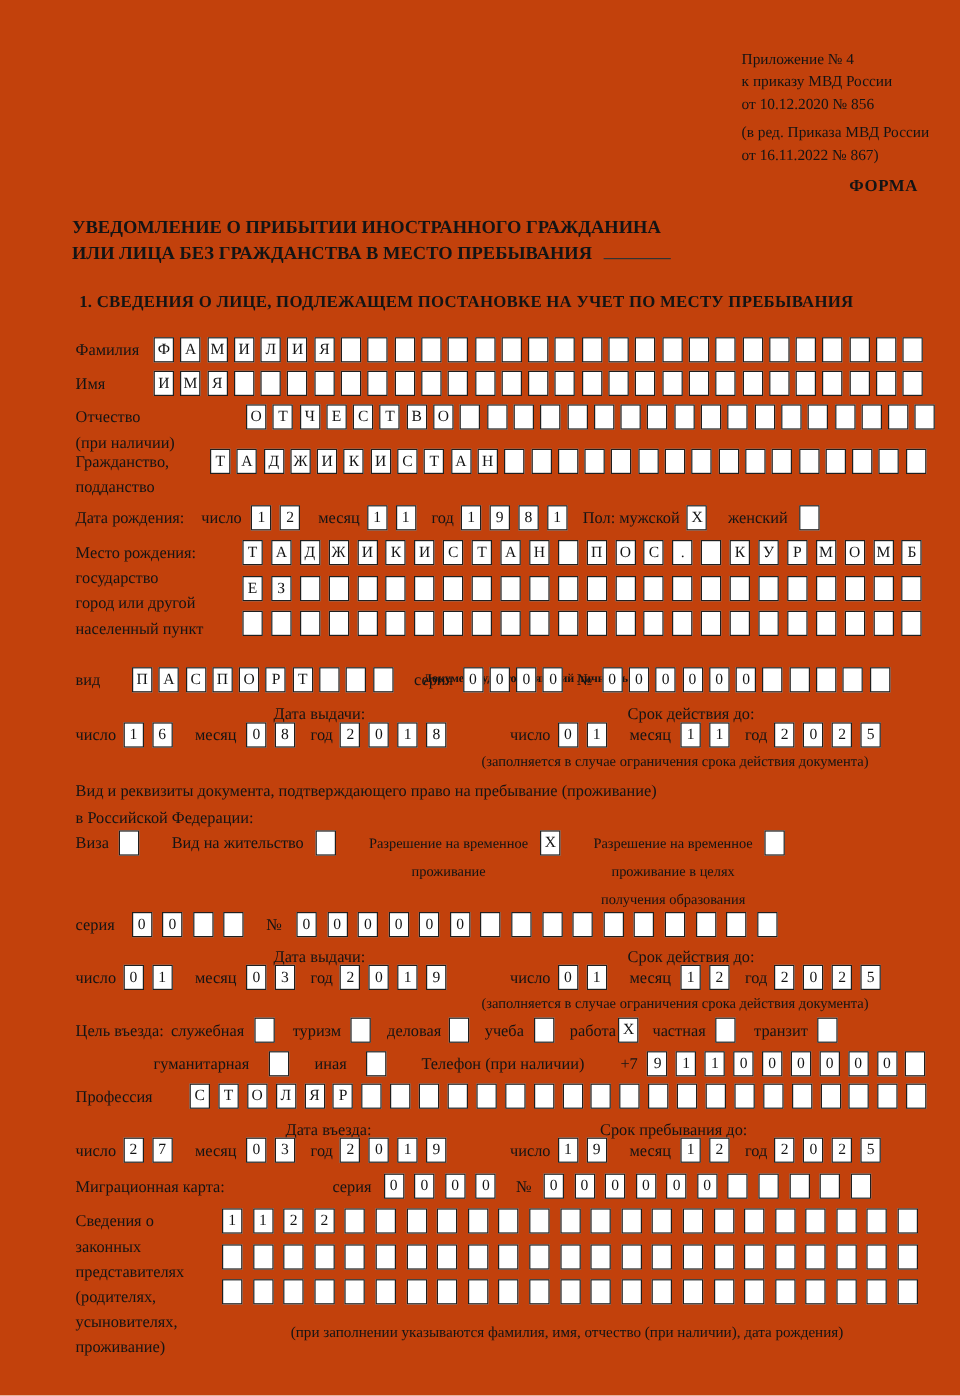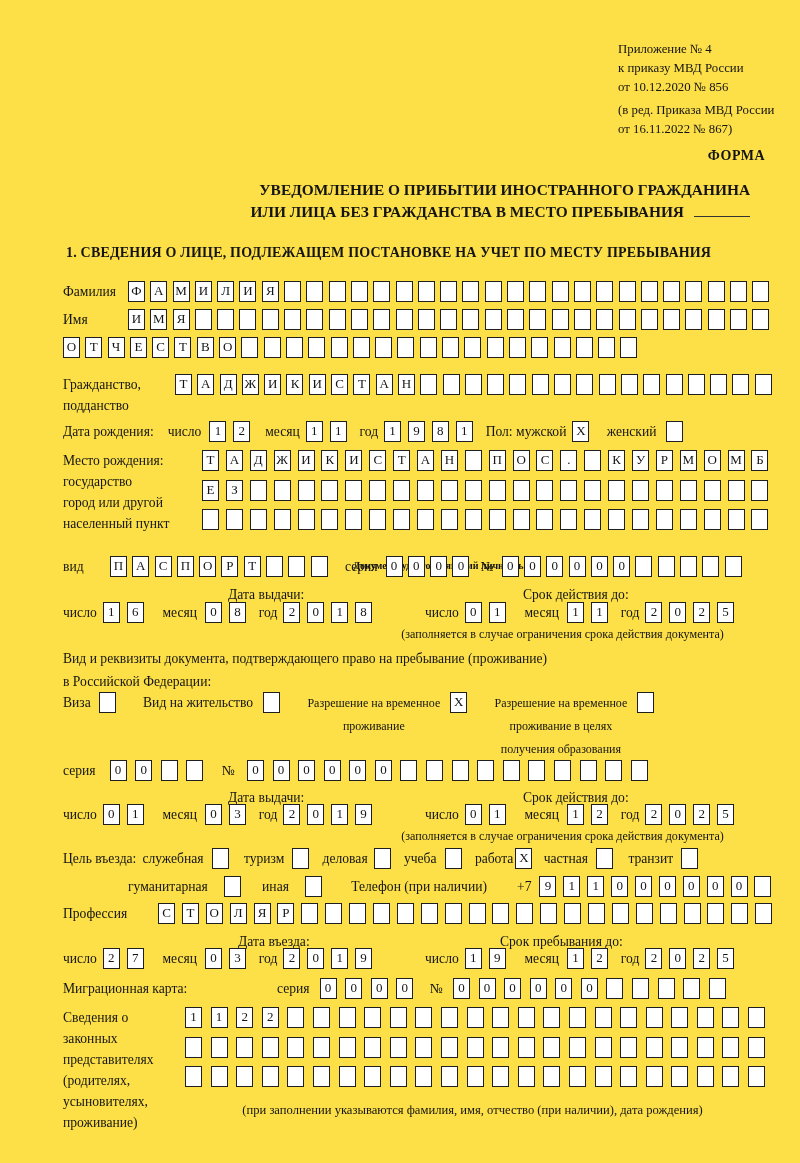--- a/index.html
+++ b/index.html
@@ -1,18 +1,18 @@
 <!DOCTYPE html>
 <html><head>
 <meta charset="utf-8">
 <style>
   * { margin:0; padding:0; box-sizing:border-box; }
   html,body { background:#ffffff; }
   .page {
-    position:relative; width:800px; height:1163px; background:#fde047;
+    position:relative; width:800px; height:1163px; background:#c2410c;
     font-family:"Liberation Serif", serif; color:#141414; overflow:hidden;
   }
   .abs { position:absolute; left:63px; }
   .frow { display:flex; align-items:flex-start; }
   .lbl { font-size:13.6px; line-height:21px; white-space:nowrap; }
   .lbl2 { font-size:13.6px; line-height:21px; }
   .bold { font-weight:bold; }
   .small { font-size:12.1px; line-height:16px; }
   .center { text-align:center; }
   .cells { display:flex; flex:0 0 auto; }
@@ -22,21 +22,21 @@
     font-family:"Liberation Serif", serif; color:#141414; background:#fff;
   }
   .g7 .cell { margin-right:6.9px; }
   .g9 .cell { margin-right:8.6px; }
   .stack .cells { margin-bottom:8.7px; }
   .mlabel span { display:block; }
   .clabel { text-align:center; font-size:12px; line-height:23px; }
   .refblock { font-size:12.8px; line-height:19px; }
   .refblock p { margin:0; }
   .refblock .p2 { margin-top:4px; }
-  .title { font-weight:bold; font-size:15.4px; line-height:22px; text-align:right; }
+  .title { font-weight:bold; font-size:15.4px; line-height:22px; text-align:left; }
   .uline { display:inline-block; width:56px; height:15px; border-bottom:1.8px solid #333; margin-left:10px; }
   .mr6{margin-right:6px} .mr8{margin-right:8px} .mr10{margin-right:10px}
   .mr12{margin-right:12px} .mr14{margin-right:14px}
   .ml8{margin-left:8px} .ml16{margin-left:16px}
   .ml22{margin-left:22px} .ml24{margin-left:24px}
 </style>
 </head>
 <body>
 
 <div class="page">
@@ -122,20 +122,24 @@
         <span class="cell"></span>
         <span class="cell"></span>
         <span class="cell"></span>
         <span class="cell"></span>
         <span class="cell"></span>
         <span class="cell"></span>
       </span>
   </div>
 
   <div class="abs frow" style="top:337px;">
+    <span class="mlabel" style="width:142px;">
+      <span class="lbl2">Отчество</span>
+      <span class="lbl2">(при наличии)</span>
+    </span>
     <span class="cells">
         <span class="cell">О</span>
         <span class="cell">Т</span>
         <span class="cell">Ч</span>
         <span class="cell">Е</span>
         <span class="cell">С</span>
         <span class="cell">Т</span>
         <span class="cell">В</span>
         <span class="cell">О</span>
         <span class="cell"></span>

